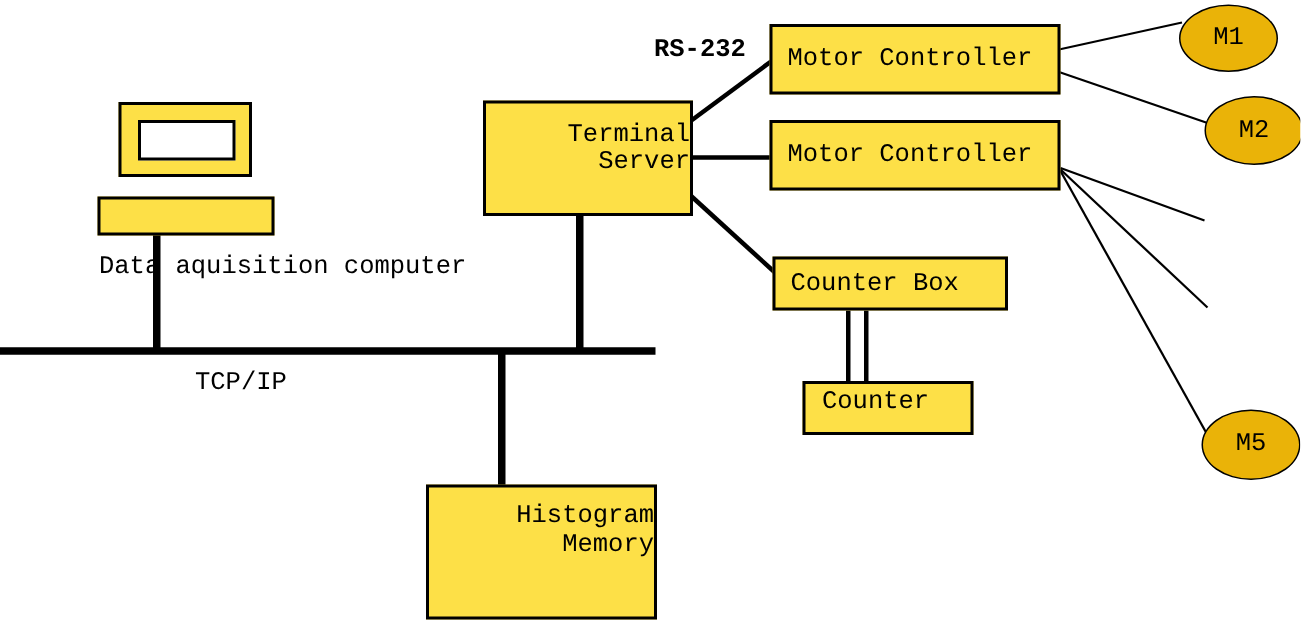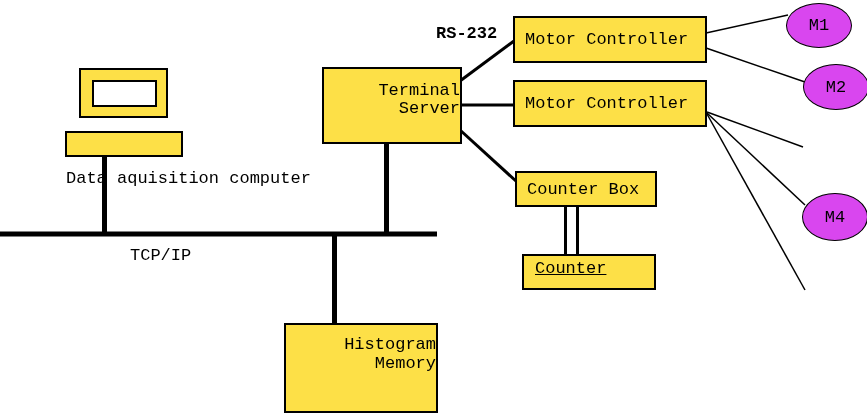--- a/index.html
+++ b/index.html
@@ -32,39 +32,39 @@
   .multiline { white-space: pre-line; text-align: right; }
   .vcenter {
     display: flex;
     align-items: center;
   }
   .motor {
     position: absolute;
     box-sizing: border-box;
     border: 1.5px solid #000;
     border-radius: 50%;
-    background: #d946ef;
+    background: #eab308;
     display: flex;
     align-items: center;
     justify-content: center;
   }
   
   .monitor-outer { left: 79px; top: 68px; width: 89px; height: 50px; }
   .monitor-screen {
     position: absolute; box-sizing: border-box;
     left: 11px; top: 10px; width: 65px; height: 27px;
     border: 2px solid #000; background: #fff;
   }
   .keyboard { left: 65px; top: 131px; width: 118px; height: 26px; }
   
   .terminal-server { left: 322px; top: 67px; width: 140px; height: 77px; padding: 13px 0 0 15px; line-height: 18px; }
   .motor-controller-1 { left: 513px; top: 16px; width: 194px; height: 47px; padding-left: 10px; }
   .motor-controller-2 { left: 513px; top: 80px; width: 194px; height: 47px; padding-left: 10px; }
-  .counter-box { left: 515px; top: 171px; width: 142px; height: 36px; padding-left: 10px; font-family: Liberation Mono, monospace; }
-  .counter { left: 522px; top: 254px; width: 134px; height: 36px; padding: 3px 0 0 11px; line-height: 20px; text-decoration: underline; }
+  .counter-box { left: 515px; top: 171px; width: 157px; height: 36px; padding-left: 10px; font-family: Liberation Mono, monospace; }
+  .counter { left: 535px; top: 254px; width: 114px; height: 36px; padding: 3px 0 0 11px; line-height: 20px; }
   .histogram { left: 284px; top: 323px; width: 154px; height: 90px; padding: 10px 0 0 36px; line-height: 19px; }
   
   .m1 { left: 786px; top: 3px;  width: 66px; height: 45px; }
   .m2 { left: 803px; top: 64px; width: 66px; height: 46px; }
   .m3 { left: 801px; top: 130px; width: 66px; height: 46px; }
   .m4 { left: 802px; top: 193px; width: 66px; height: 48px; }
   .m5 { left: 801px; top: 273px; width: 66px; height: 47px; }
   
   .lbl-computer { left: 66px;  top: 169px; }
   .lbl-tcpip    { left: 130px; top: 246px; }
@@ -120,17 +120,17 @@
 
   <div class="box histogram multiline">Histogram
 Memory</div>
 
   <div class="motor m1">
     <span>M1</span>
   </div>
   <div class="motor m2">
     <span>M2</span>
   </div>
-  <div class="motor m4">
-    <span>M4</span>
+  <div class="motor m5">
+    <span>M5</span>
   </div>
 
 </div>
 
 </body></html>

